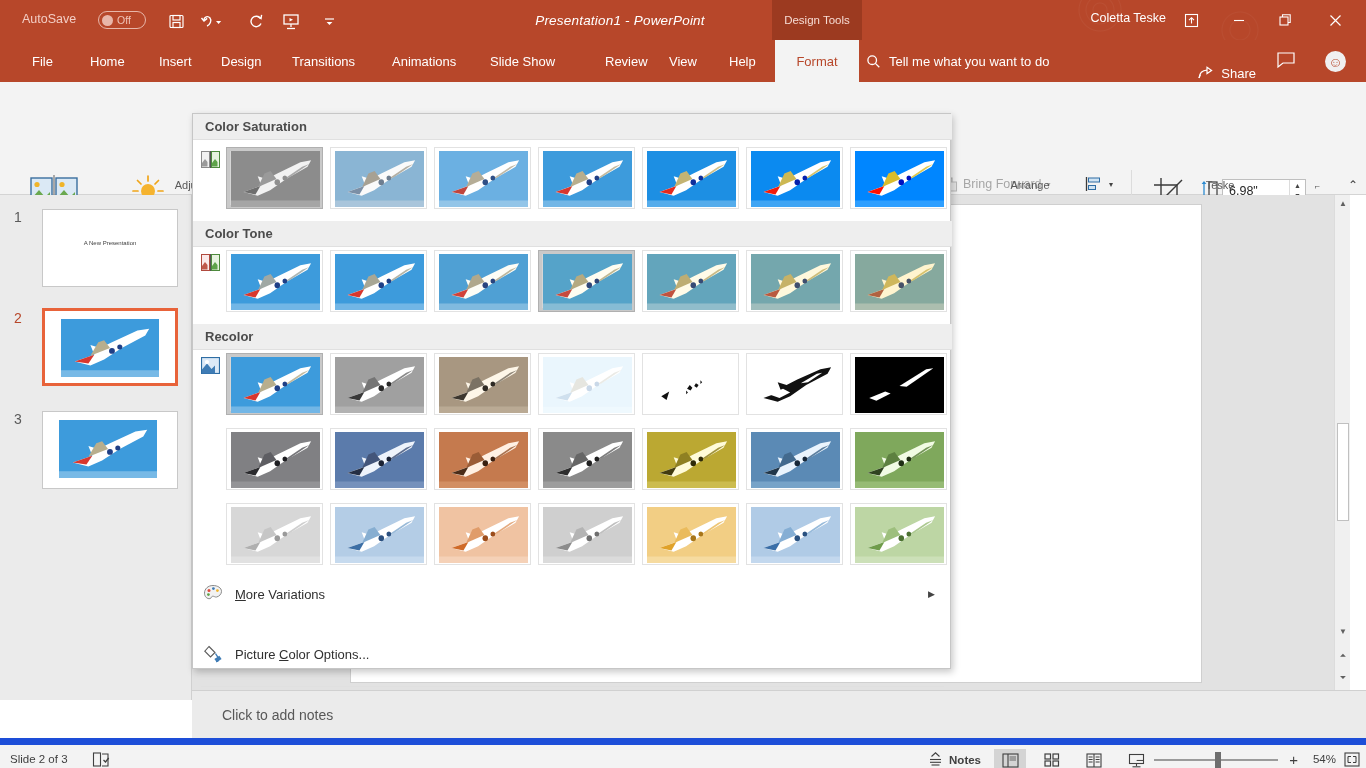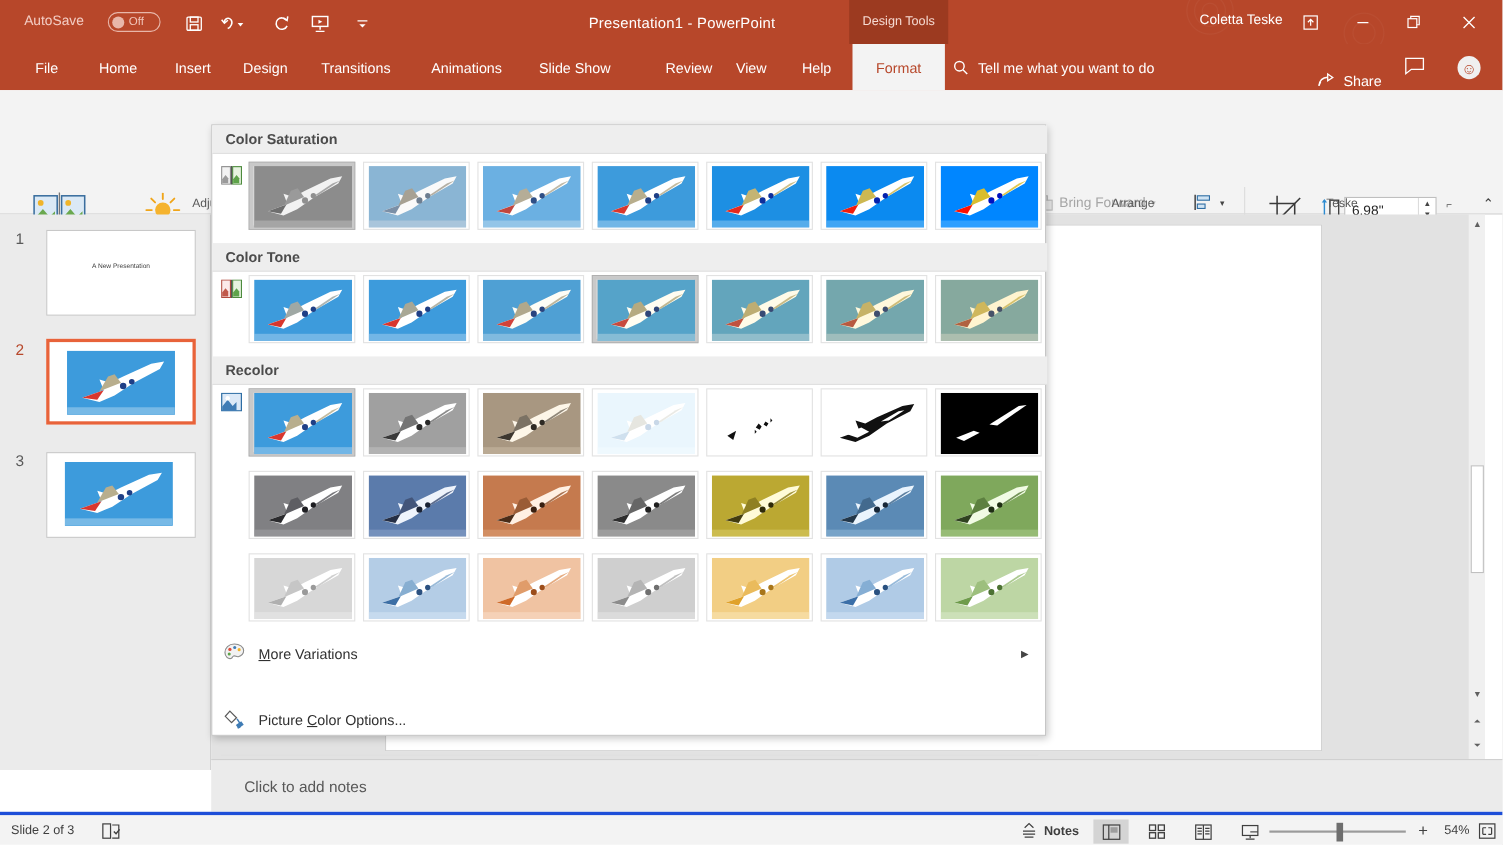--- a/index.html
+++ b/index.html
@@ -43,21 +43,21 @@
   .qat-btn {
     position:absolute; top:9px; width:26px; height:24px;
     display:flex; align-items:center; justify-content:center;
     color:#fff;
   }
   #qat-save{left:163px;} #qat-undo{left:198px;} #qat-redo{left:242px;}
   #qat-present{left:278px;} #qat-more{left:316px;}
   #win-title {
     position:absolute; left:0; top:0; width:1240px; height:40px;
     display:flex; align-items:center; justify-content:center;
-    font-size:13.5px; letter-spacing:.2px; color:#fff;
+    font-size:13.5px; letter-spacing:.2px; color:#fff;font-style:italic;
   }
   #ctx-tab-title {
     position:absolute; left:772px; top:0; width:90px; height:40px;
     background:#9c3a20;
     display:flex; align-items:center; justify-content:center;
     font-size:11.5px; color:#f6dbd3;
   }
   #username { position:absolute; right:200px; top:11px; font-size:12.5px; }
   .winbtn {
     position:absolute; top:0; width:46px; height:40px;
@@ -174,21 +174,21 @@
   #notesbar{
     position:absolute; left:192px; top:690px; width:1174px; height:48px;
     background:#ebebeb; border-top:1px solid #d0d0d0;
     display:flex; align-items:center; padding-left:30px;
     font-size:14px; color:#575757;
   }
 
   
   #statusbar{
     position:absolute; left:0; top:738px; width:1366px; height:30px;
-    background:#f3f3f3; border-top:3px solid #1d4ed8;
+    background:#f3f3f3; border-top:7px solid #1d4ed8;
     font-size:11.5px; color:#3f3f3f;
   }
   #slidecount{ position:absolute; left:10px; top:8px; }
   #accessibility{ position:absolute; left:92px; top:6px; }
   #notes-toggle{ position:absolute; right:385px; top:6px;
      display:flex; align-items:flex-end; gap:6px; font-size:11.5px;font-weight:bold;}
   .viewbtn{ position:absolute; top:4px; width:32px; height:22px;
      display:flex; align-items:center; justify-content:center; }
   .viewbtn.active{ background:#d4d4d4; }
   #zoom-out{ position:absolute; right:222px; top:7px; font-size:14px;}

